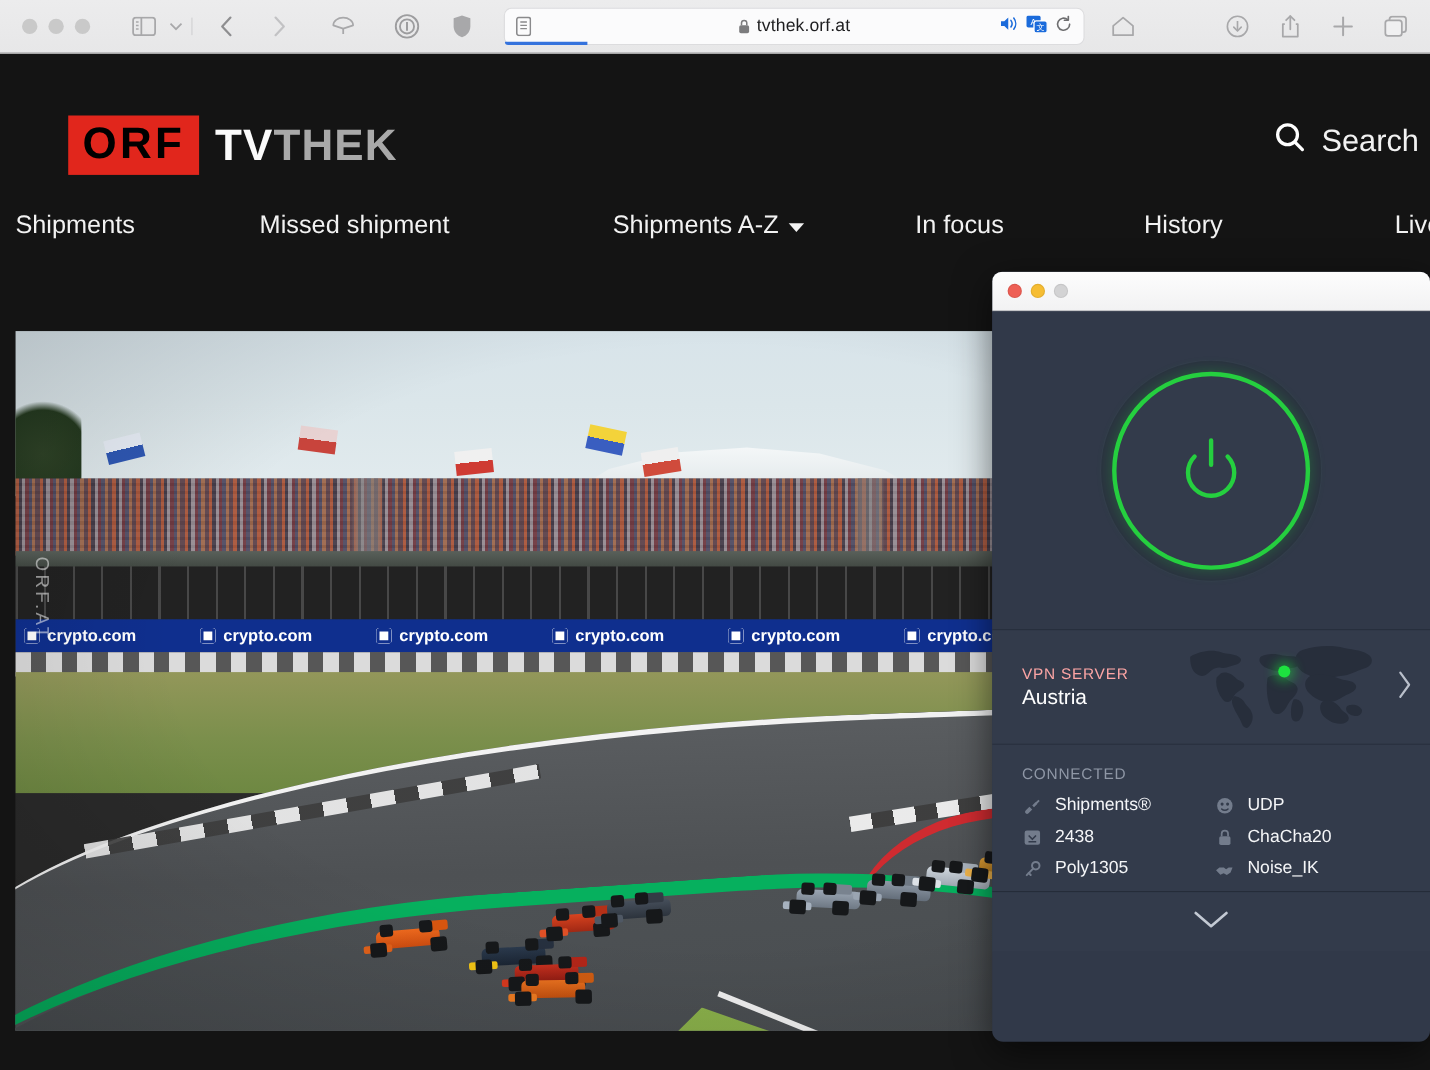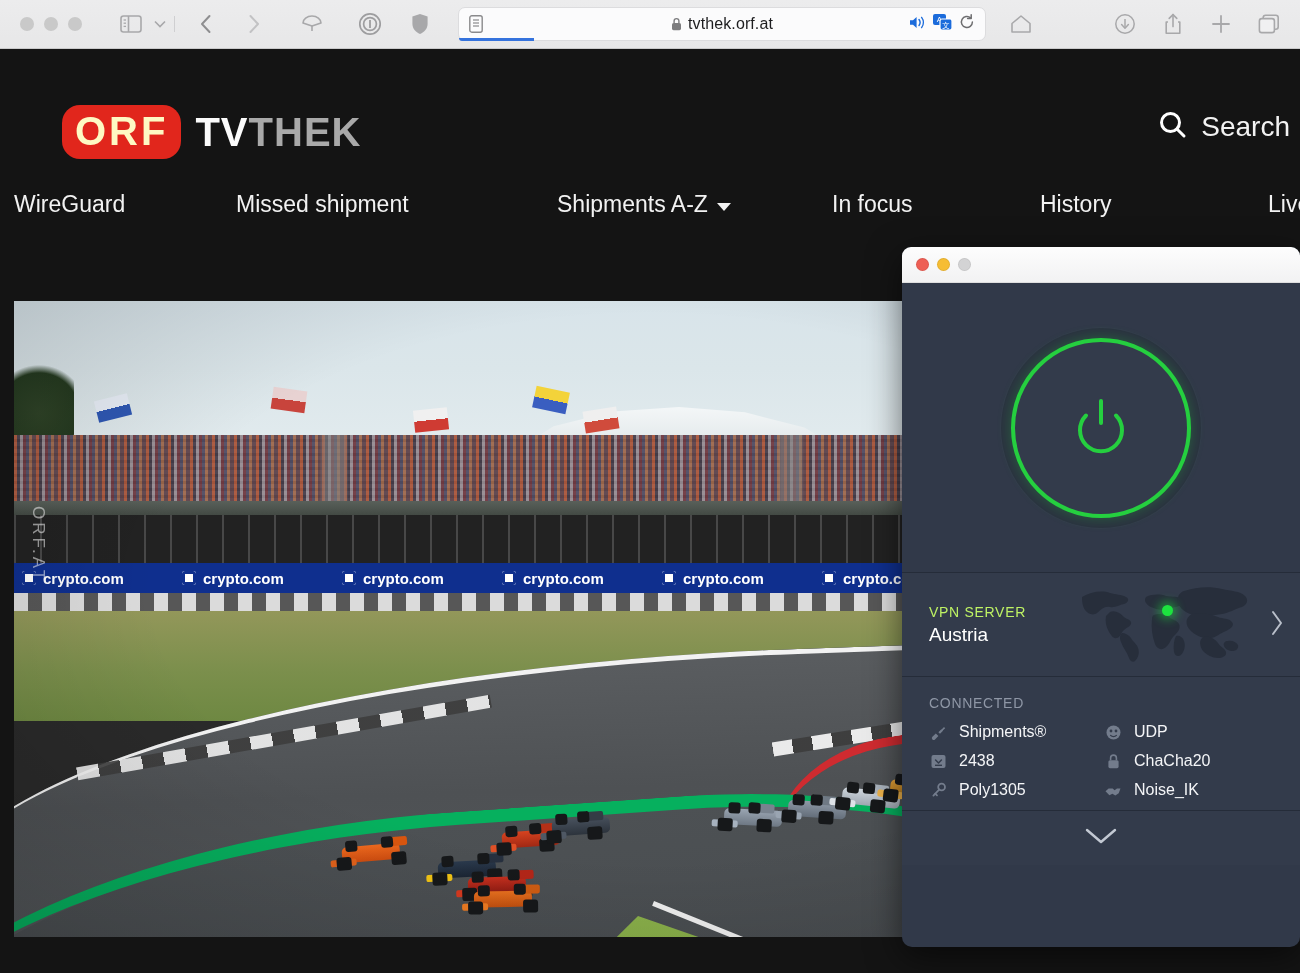--- a/index.html
+++ b/index.html
@@ -46,22 +46,22 @@
   .prog{
     position:absolute; left:0; bottom:-1px; height:3px; width:75px;
     background:#3573dd; border-radius:0 0 0 7px;
   }
 
   
   .page{ position:absolute; left:0; top:49px; width:1300px; height:924px; background:#141414; }
   .site-header{ position:relative; height:138px; }
   .logo{ position:absolute; left:62px; top:56px; display:flex; align-items:center; }
   .logo-orf{
-    background:#e1261c; color:#fef9c3; font-weight:bold; font-size:40px;
-    letter-spacing:3px; padding:4px 13px 6px 13px; line-height:44px;border-radius:18px;
+    background:#e1261c; color:#000000; font-weight:bold; font-size:40px;
+    letter-spacing:3px; padding:4px 13px 6px 13px; line-height:44px;
   }
   .logo-tv{ color:#fbfbfb; font-weight:bold; font-size:40px; letter-spacing:1px; margin-left:14px; line-height:44px;}
   .logo-thek{ color:#a9a9a9; font-weight:bold; font-size:40px; letter-spacing:1px; line-height:44px;}
   .search-btn{
     position:absolute; right:10px; top:60px; display:flex; align-items:center; gap:12px;
     color:#fff;
   }
   .search-label{ font-size:28px; color:#f2f2f2; }
 
   .mainnav{
@@ -268,21 +268,21 @@
     box-shadow:0 0 14px rgba(37,207,63,.30);
   }
   .power-glyph{
     position:absolute; left:50%; top:50%; transform:translate(-50%,-50%);
   }
   .pia-sep{ height:1px; background:#252c39; }
   .pia-server{
     height:103px; background:#333b4b; position:relative; display:flex; align-items:center;
   }
   .server-text{ margin-left:27px; }
-  .server-label{ color:#bef264; font-size:14px; letter-spacing:.7px; }
+  .server-label{ color:#fca5a5; font-size:14px; letter-spacing:.7px; }
   .server-name{ color:#fff; font-size:19px; margin-top:4px; }
   .worldmap{
     position:absolute; right:52px; top:50%; transform:translateY(-50%);
     width:172px; height:88px;
   }
   .map-dot{
     position:absolute; left:86px; top:24px; width:11px; height:11px; border-radius:50%;
     background:#1de23f; box-shadow:0 0 10px 4px rgba(29,226,63,.45);
   }
   .chev-right{ position:absolute; right:16px; top:50%; transform:translateY(-50%); color:#b9bfca; }
@@ -452,21 +452,21 @@
             <circle cx="13.5" cy="13.5" r="9" fill="none" stroke="#ffffff" stroke-width="3"></circle>
             <line x1="20.2" y1="20.2" x2="27" y2="27" stroke="#ffffff" stroke-width="3" stroke-linecap="round"></line>
           </svg>
       </span>
       <span class="search-label">Search</span>
     </div>
   </div>
 
   <div class="mainnav">
     <div class="nav-item" style="left:14px">
-        <span>WireGuard</span>
+        <span>Shipments</span>
       </div>
     <div class="nav-item" style="left:236px">
         <span>Missed shipment</span>
       </div>
     <div class="nav-item" style="left:557px">
         <span>Shipments A-Z</span>
         <span class="caret"></span>
       </div>
     <div class="nav-item" style="left:832px">
         <span>In focus</span>

